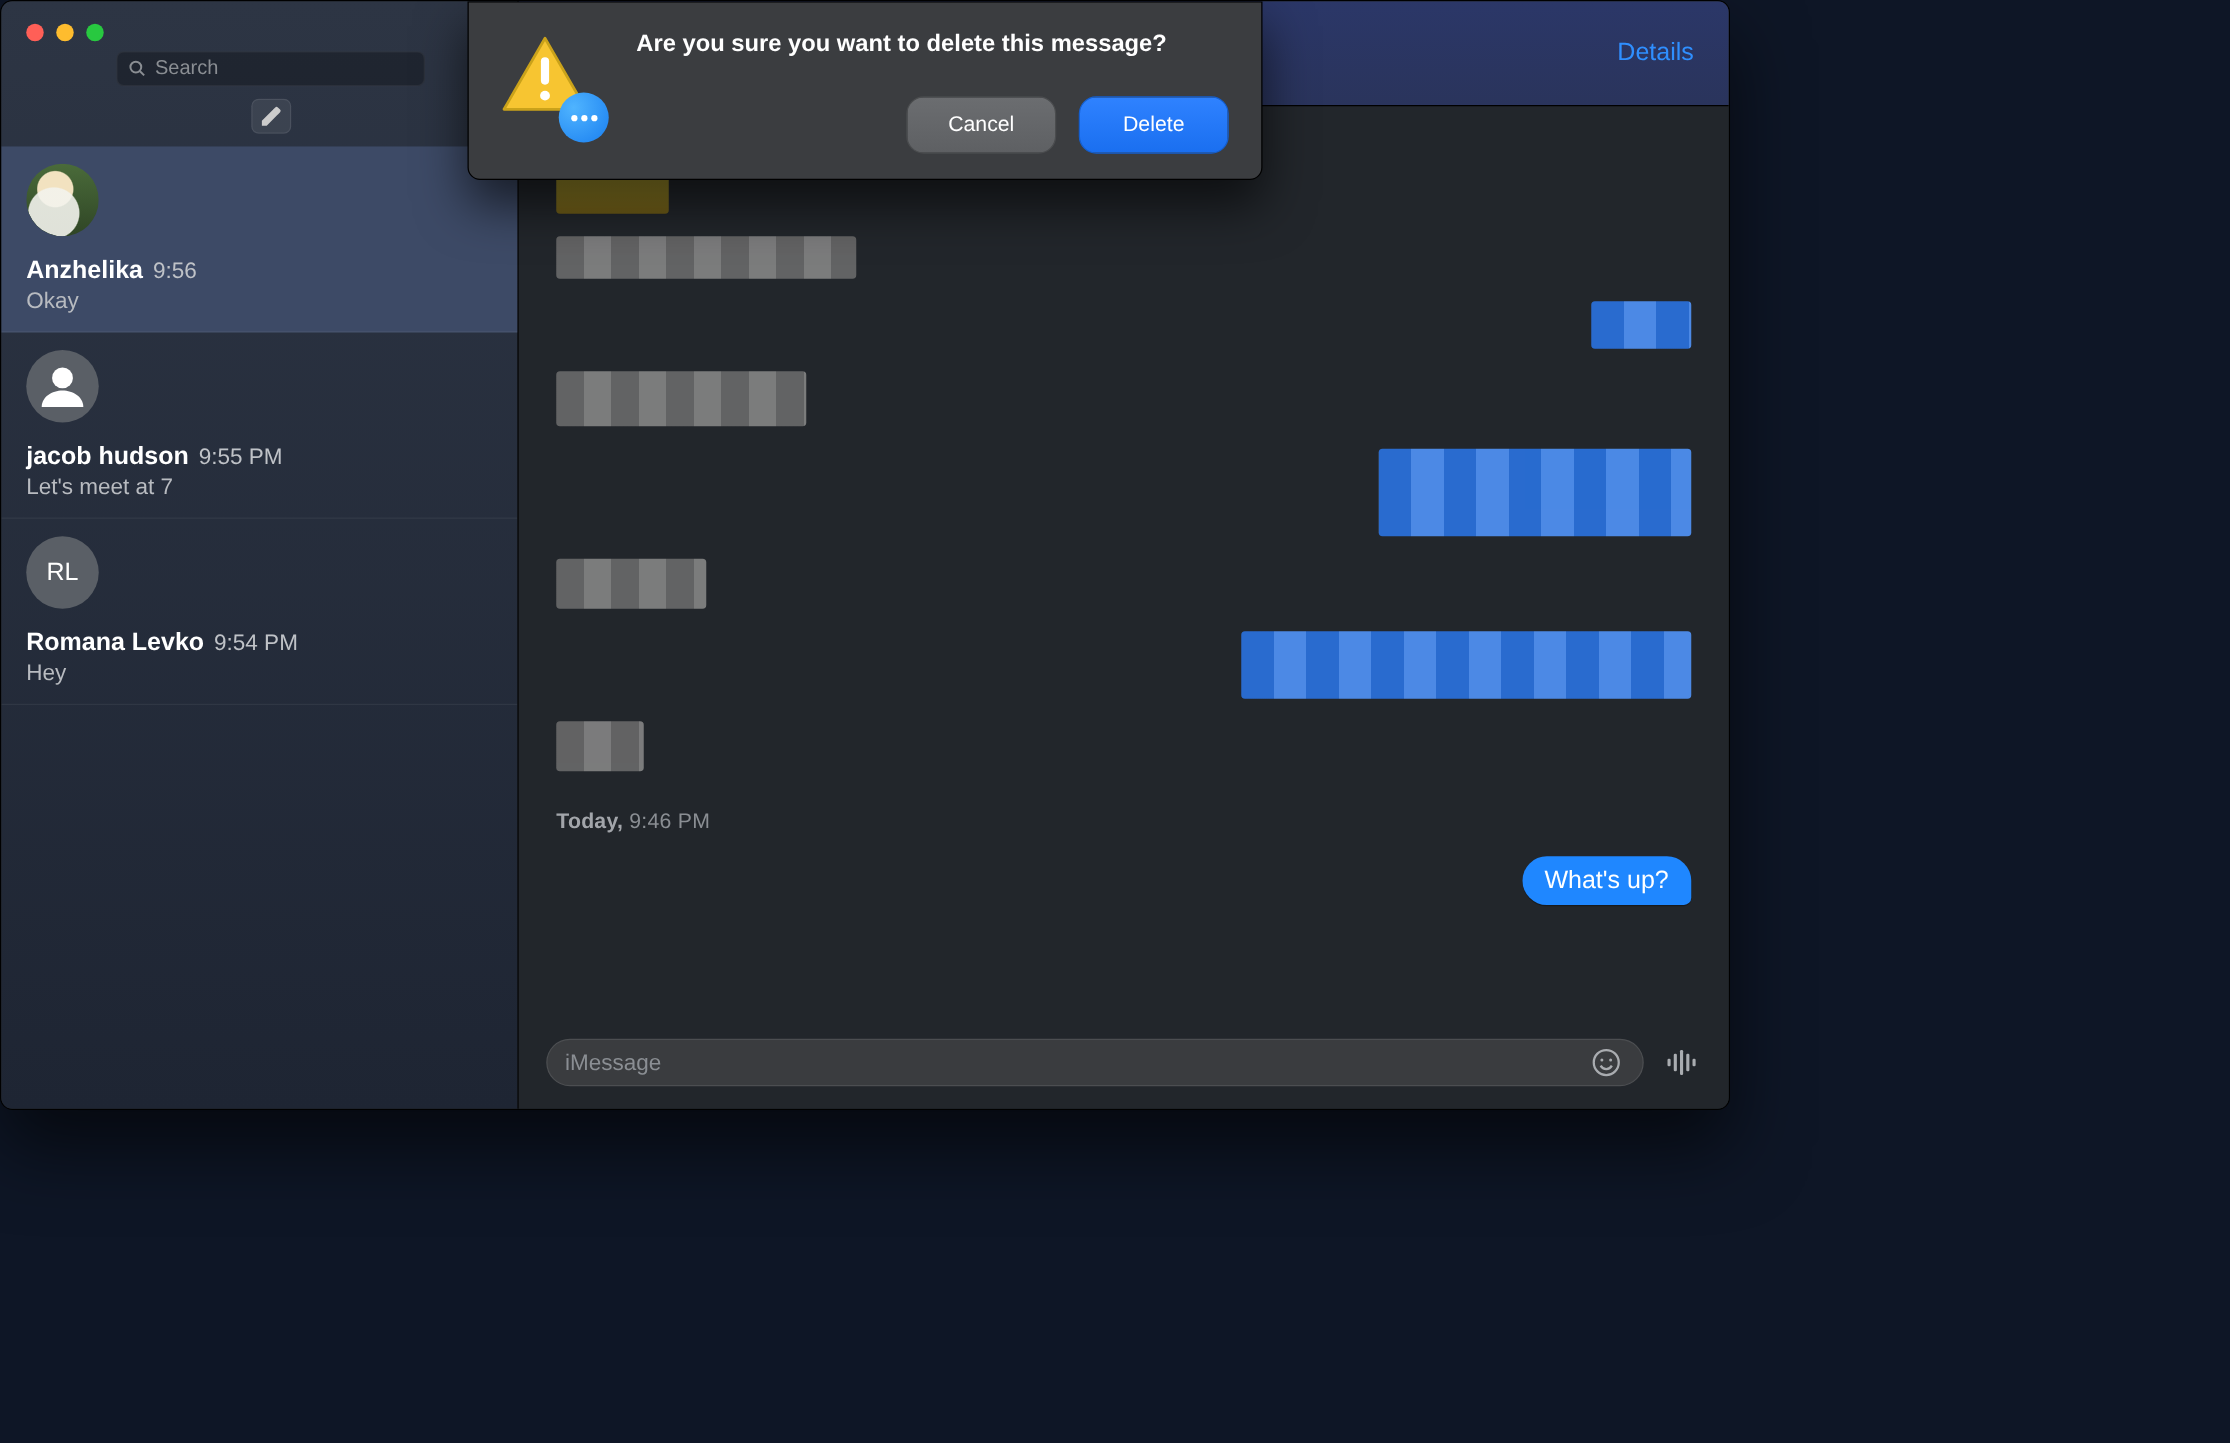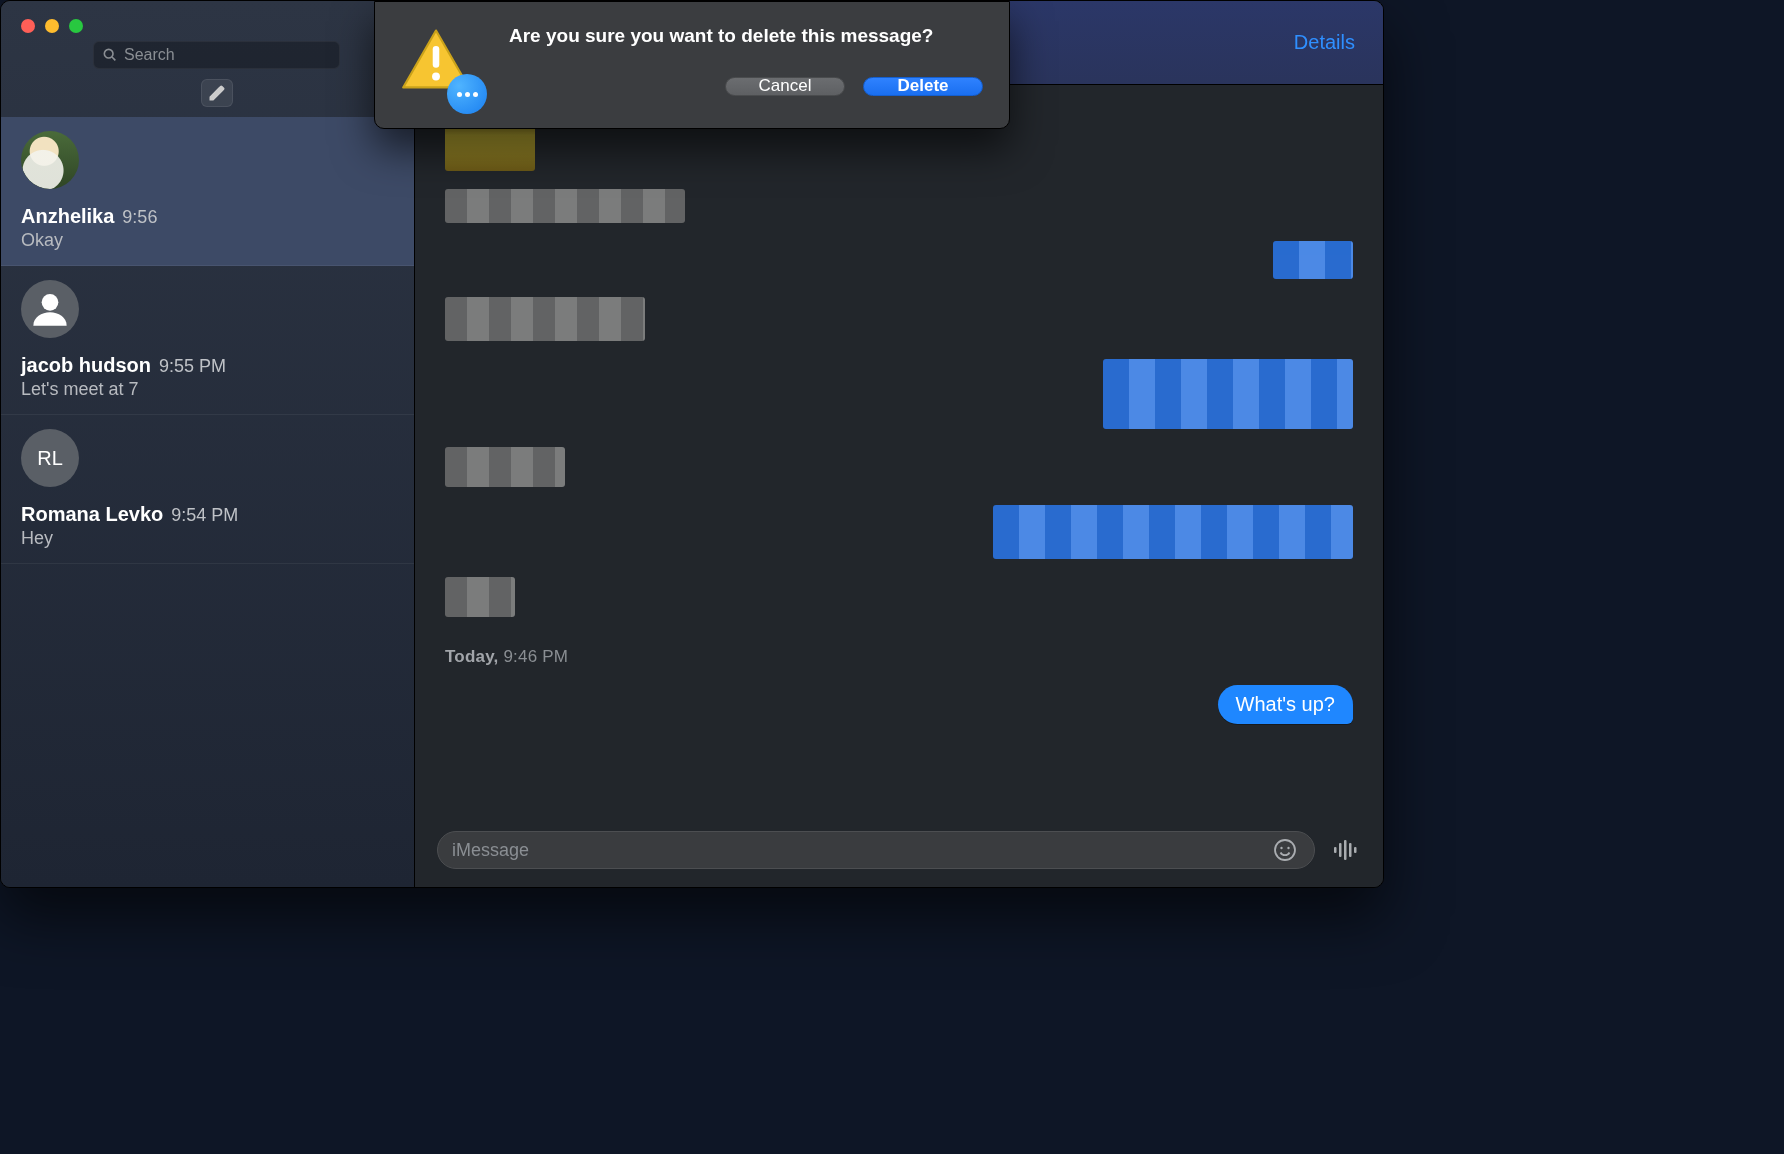--- a/index.html
+++ b/index.html
@@ -194,23 +194,23 @@
     padding: 22px 26px 20px 26px;
     display:flex;
     gap:20px;
     z-index:100;
   }
   .dialog .icon-col { flex:0 0 88px; padding-top:4px;}
   .dialog .txt-col { flex:1; color:#fff; }
   .dialog h3 { font-size:19px; font-weight:700; line-height:1.3; margin-bottom:8px;}
   .dialog p { font-size:16px; color:#d8d9db; }
   .dialog .btns { display:flex; justify-content:flex-end; gap:18px; margin-top:28px;}
-  .dlg-btn { min-width:120px; height:19px; border-radius:14px; font-size:17px; display:flex; align-items:center; justify-content:center; cursor:default;}
+  .dlg-btn { min-width:120px; height:46px; border-radius:14px; font-size:17px; display:flex; align-items:center; justify-content:center; cursor:default;}
   .dlg-btn.cancel { background: linear-gradient(#6b6d70,#5e6063); color:#fff; border:1px solid #4a4c4e;}
-  .dlg-btn.delete { background: linear-gradient(#2f82ff,#1a6ff0); color:#fff; border:1px solid #145fd0;font-weight:bold;}
+  .dlg-btn.delete { background: linear-gradient(#2f82ff,#1a6ff0); color:#fff; border:1px solid #145fd0;}
 
   
   .warn-wrap { position:relative; width:80px; height:80px; }
   .warn-tri { width:70px; height:62px; }
   .msg-badge {
     position:absolute; right:-6px; bottom:-6px;
     width:40px; height:40px; border-radius:50%;
     background: radial-gradient(circle at 30% 30%, #4fb4ff, #1a7ff0);
     display:flex; align-items:center; justify-content:center;
   }

